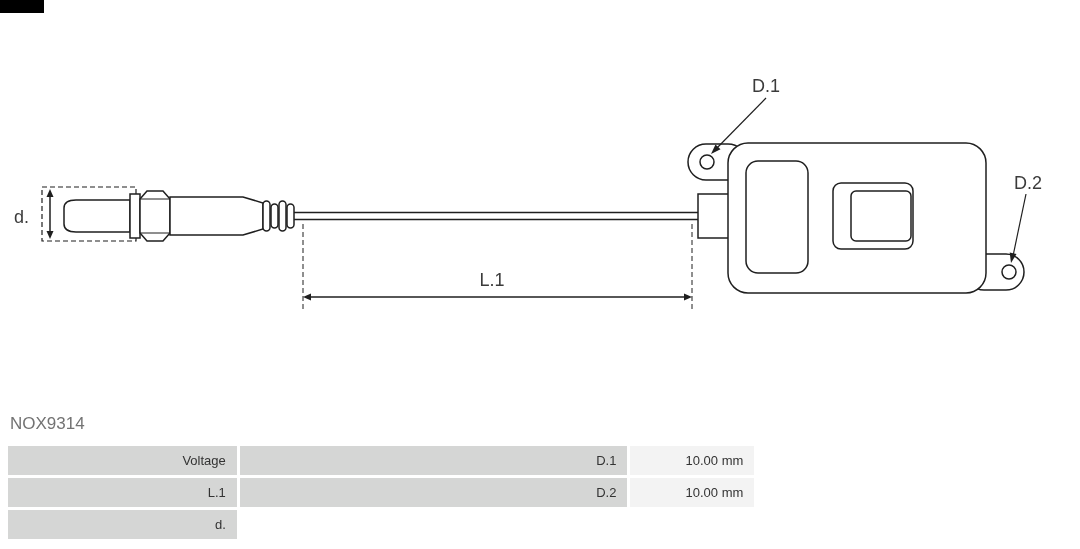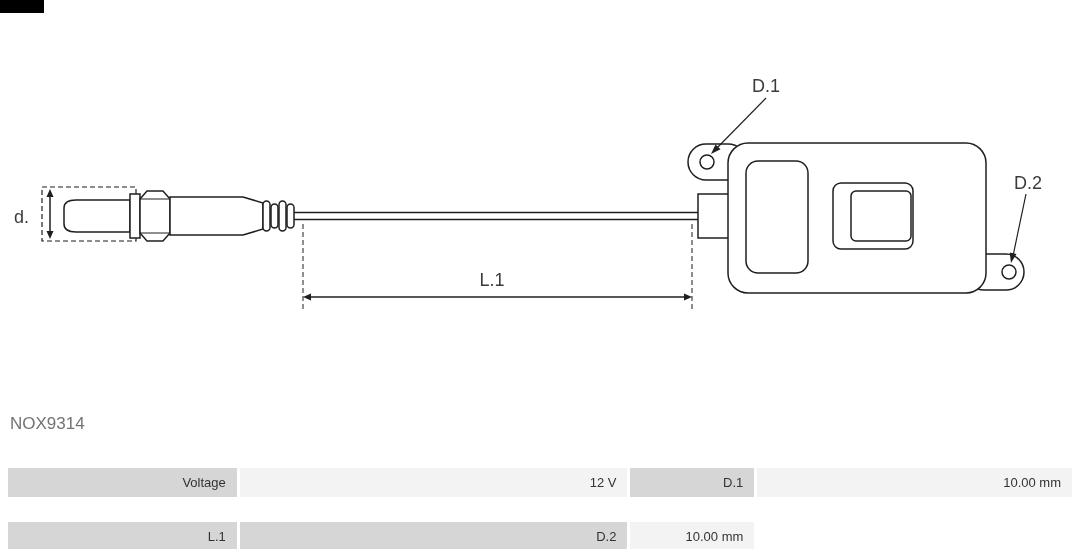--- a/index.html
+++ b/index.html
@@ -23,21 +23,21 @@
   .part-number {
     position: absolute; left: 10px; top: 414px;
     font-size: 17px; font-weight: 400; color: #737373;
   }
 
   .spec-table {
     position: absolute; left: 8px; top: 446px; width: 1064px;
     display: flex; flex-direction: column; gap: 3px;
     font-size: 13px; color: #333;
   }
-  .spec-row { display: grid; grid-template-columns: 229fr 388fr 124fr 315fr; gap: 3px; height: 29px; margin-top: 22px; }
+  .spec-row { display: grid; grid-template-columns: 229fr 388fr 124fr 315fr; gap: 3px; height: 29px; }
   .cell { display: flex; align-items: center; justify-content: flex-end; padding-right: 11px; }
   .cell.label { background: #d5d6d5; }
   .cell.value { background: #f3f3f3; }
 </style>
 </head>
 <body>
 
 <div class="stage">
 
   <div class="logo"></div>
@@ -96,21 +96,20 @@
     <text x="492" y="286" text-anchor="middle">L.1</text>
     <text x="752" y="92">D.1</text>
     <text x="1014" y="189">D.2</text>
   </svg>
 
   <div class="part-number">NOX9314</div>
 
   <div class="spec-table">
     <div class="spec-row">
       <div class="cell label">Voltage</div>
-      <div class="cell value">12 V</div>
       <div class="cell label">D.1</div>
       <div class="cell value">10.00 mm</div>
     </div>
     <div class="spec-row">
       <div class="cell label">L.1</div>
       <div class="cell label">D.2</div>
       <div class="cell value">10.00 mm</div>
     </div>
     <div class="spec-row">
       <div class="cell label">d.</div>

